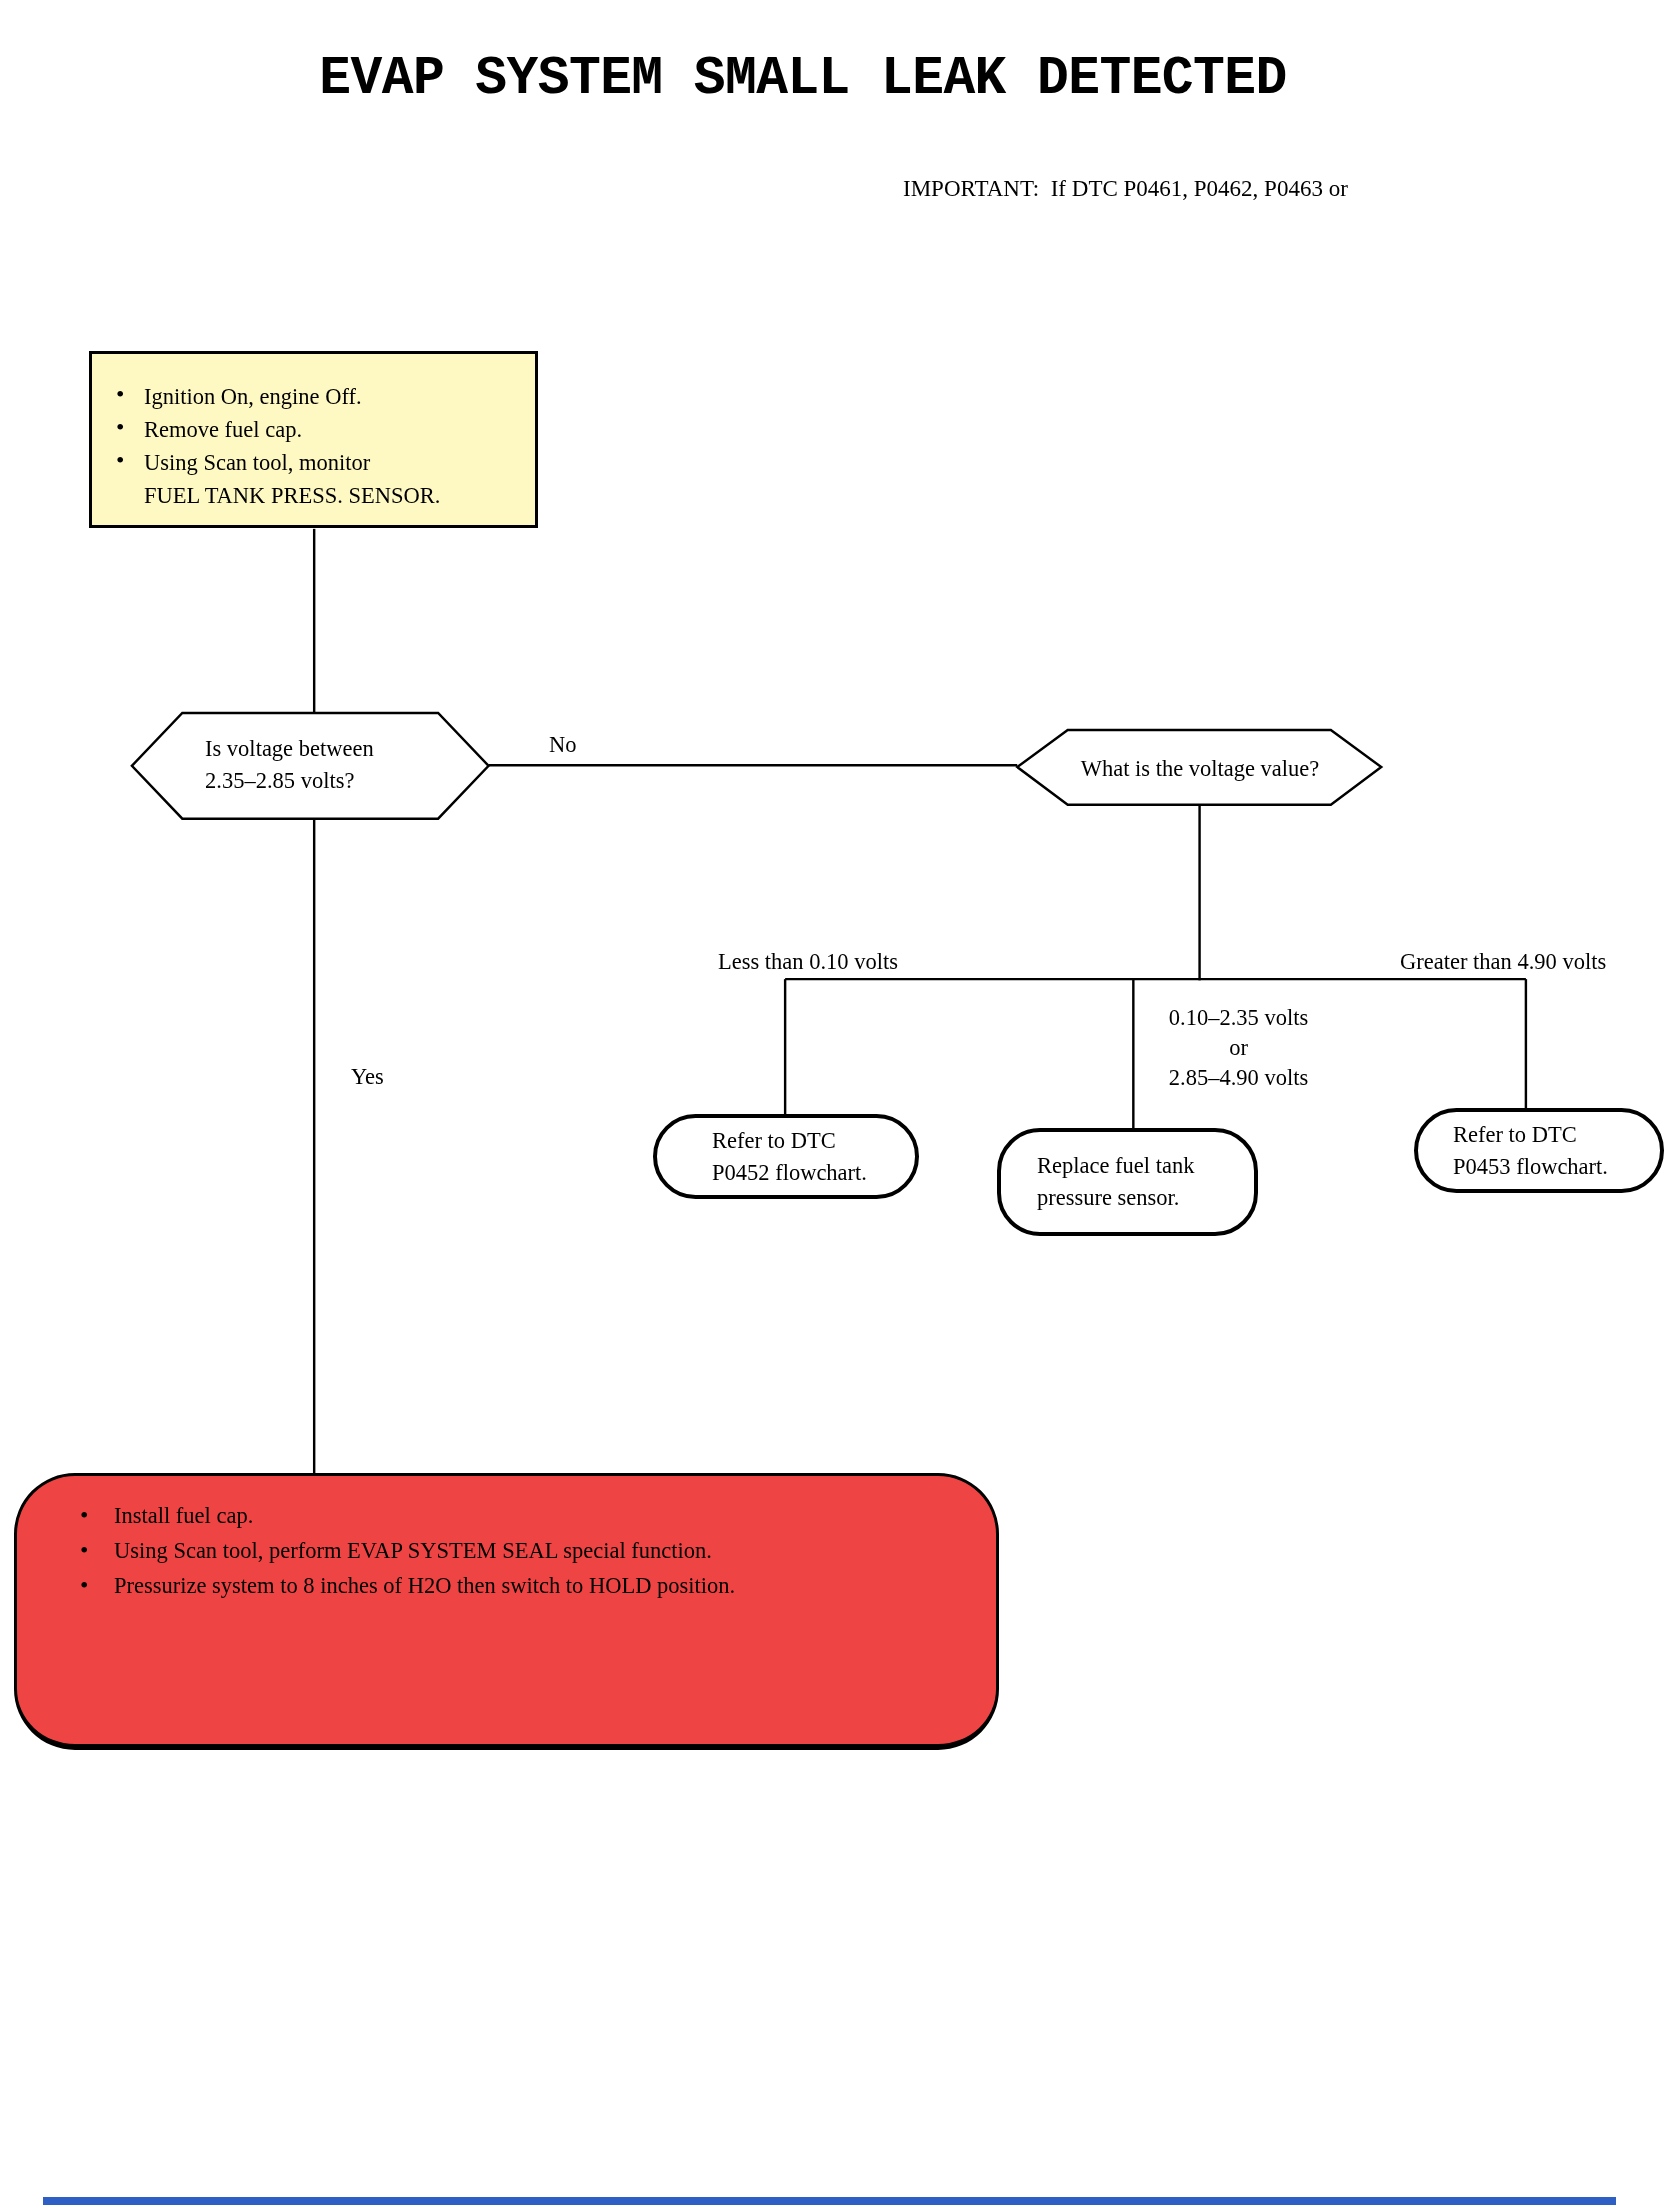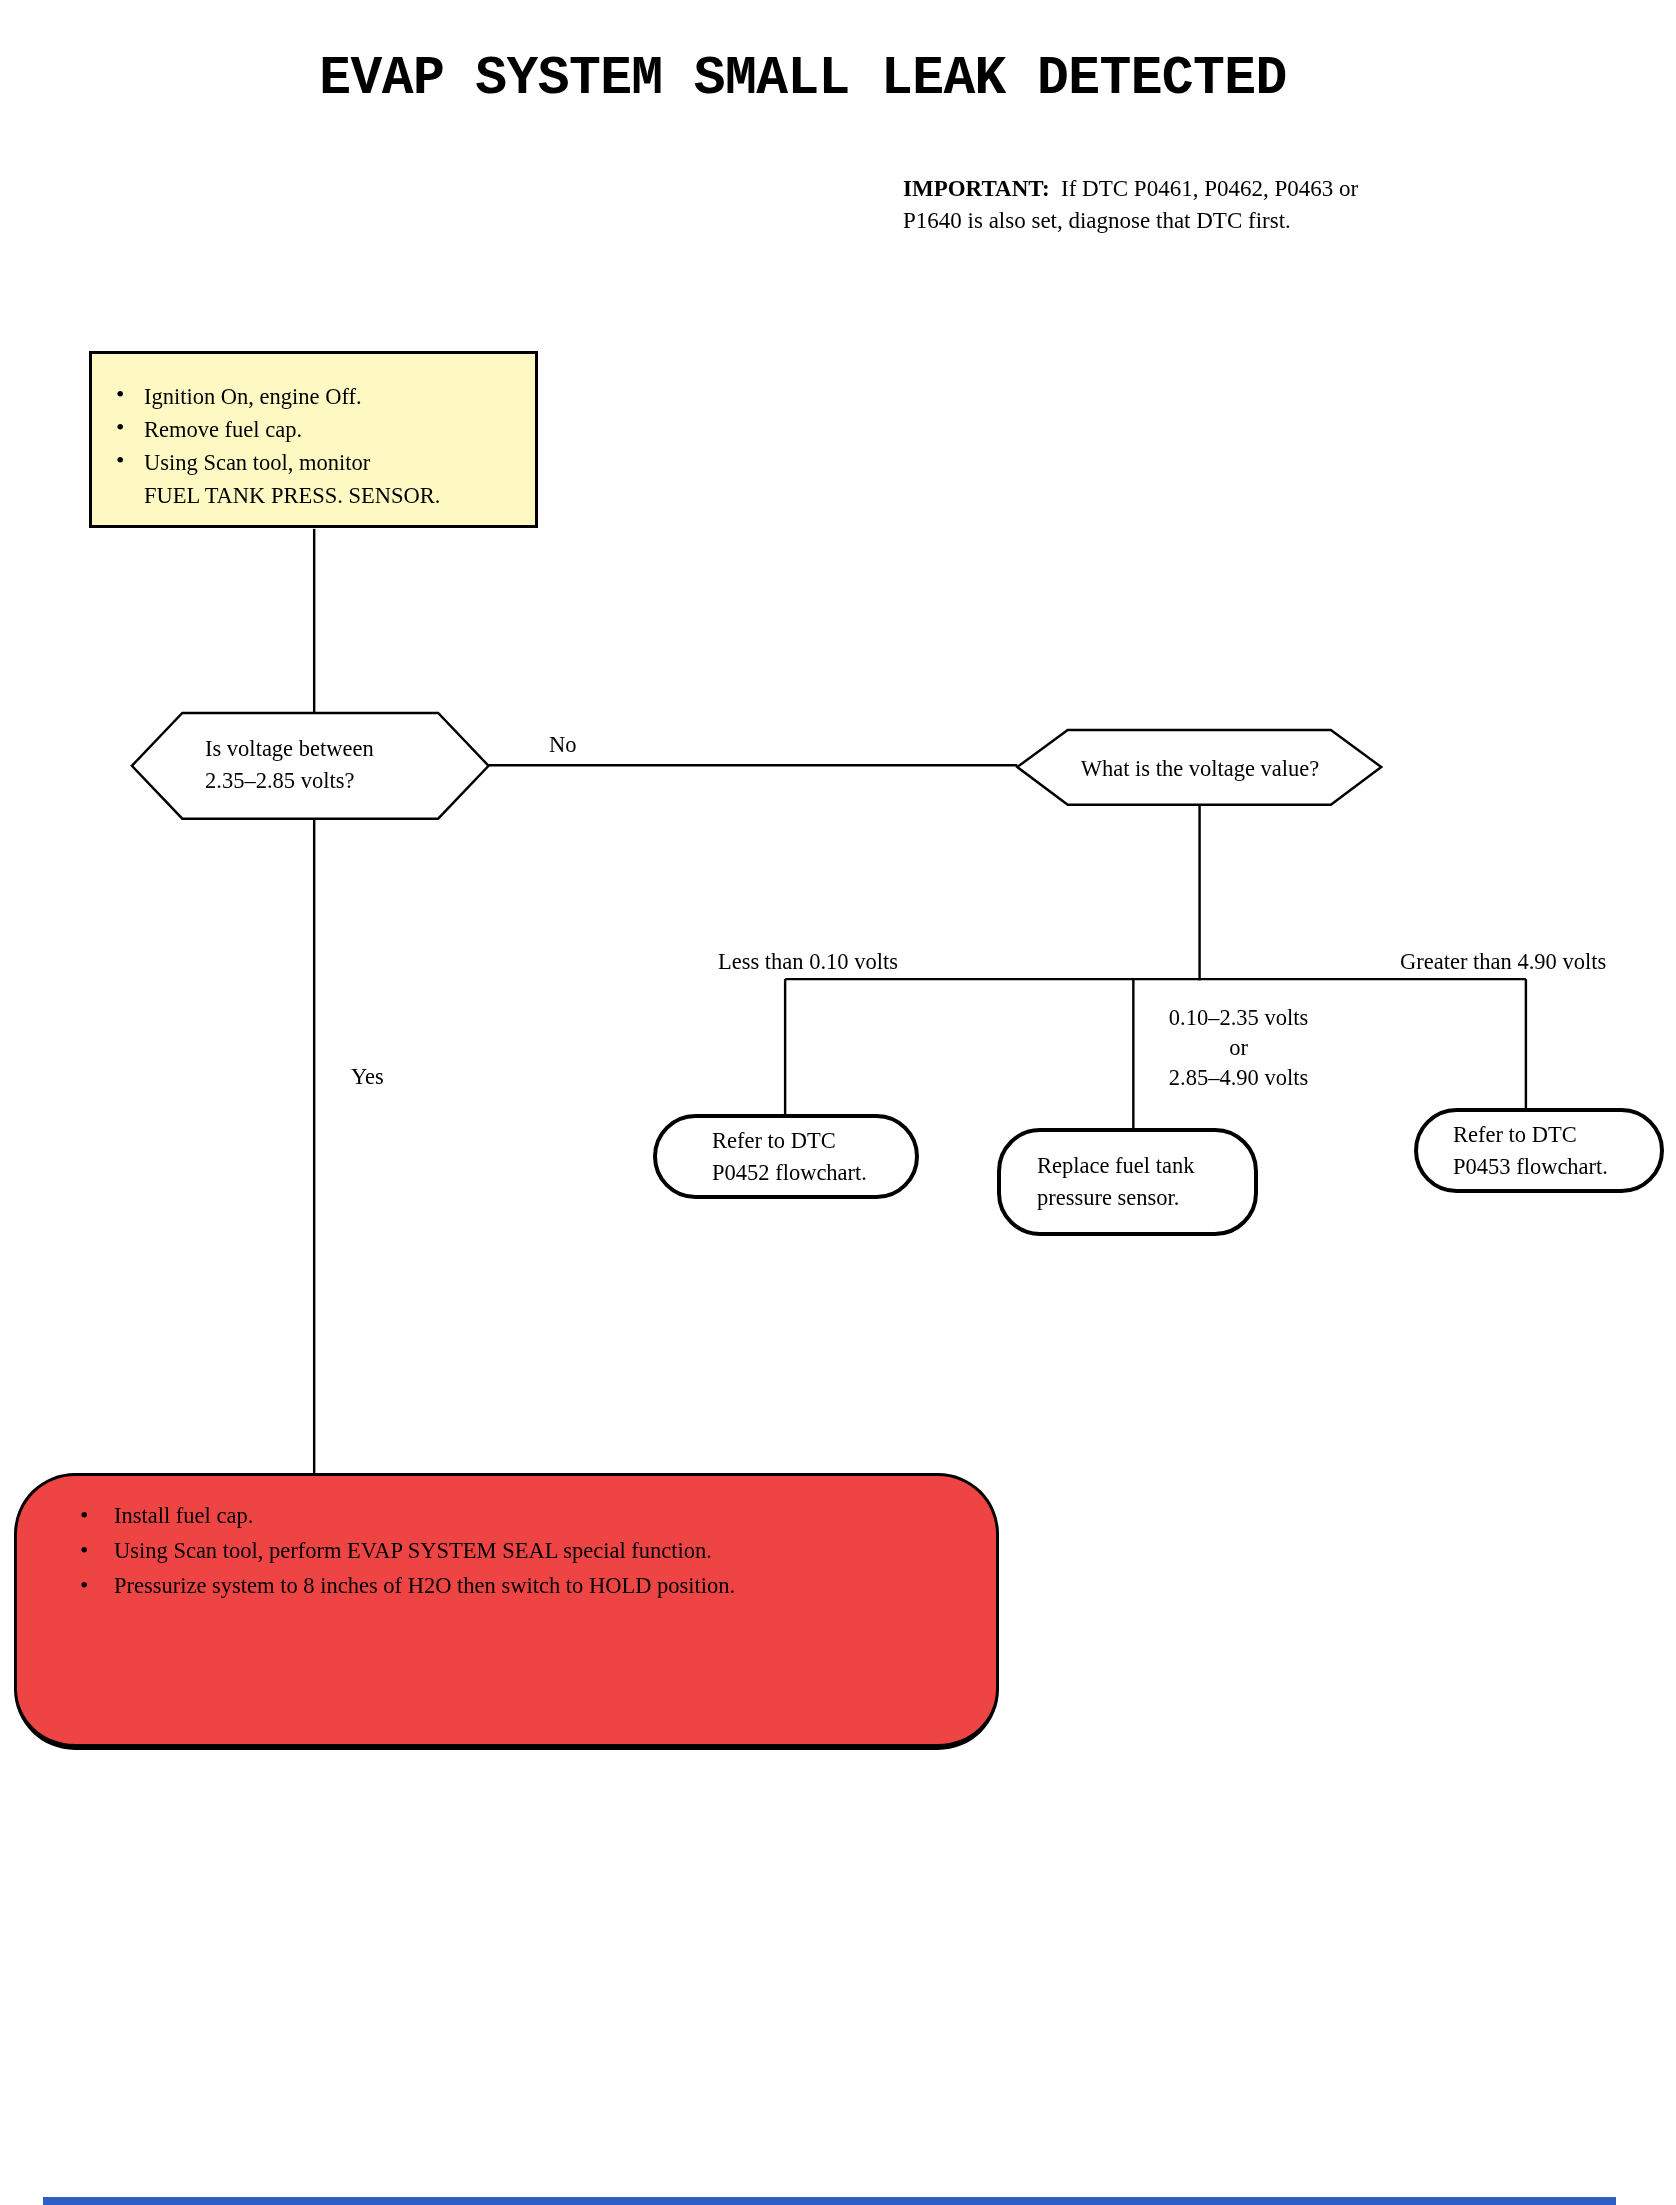--- a/index.html
+++ b/index.html
@@ -9,21 +9,21 @@
   }
   .abs { position:absolute; }
   #wires { position:absolute; left:0; top:0; z-index:0; }
   .txt { font-size:22.5px; line-height:32px; white-space:pre-line; z-index:2; }
   .title {
     font-family:"Liberation Mono", "DejaVu Sans Mono", monospace;
     font-weight:bold; font-size:53px; line-height:56px;
     text-align:center; white-space:nowrap; letter-spacing:-0.6px;
   }
   .note { font-size:23px; line-height:32px; width:547px; }
-  .note .b { font-weight:bold; }
+  .note .b { font-weight:normal; }
   .box {
     border:3px solid #000; background:#fef9c3; box-sizing:border-box; z-index:1;
   }
   .bullets { margin:0; padding:0; list-style:none; }
   .bullets li { position:relative; white-space:pre-line; }
   .bullets li::before { content:"\2022"; position:absolute; font-size:24px; }
   .start-box { padding-top:25.5px; }
   .start-box li { padding-left:52px; font-size:22.5px; line-height:33px; }
   .start-box li::before { left:24px; top:-1.2px; }
   .action-box {
@@ -55,21 +55,20 @@
   <line x1="1865" y1="1611" x2="1865" y2="1862" stroke="#000" stroke-width="4"></line>
   <line x1="2511" y1="1611" x2="2511" y2="1829" stroke="#000" stroke-width="4"></line>
   <polygon points="217,1260 300,1173 721,1173 804,1260 721,1347 300,1347" fill="#fff" stroke="#000" stroke-width="4"></polygon>
   <polygon points="1674,1262 1757,1201 2190,1201 2273,1262 2190,1324 1757,1324" fill="#fff" stroke="#000" stroke-width="4"></polygon>
 </svg>
 
 <div class="abs title" style="left:195px; top:51px; width:1216px;">EVAP SYSTEM SMALL LEAK DETECTED</div>
 
 <div class="abs note" style="left:903px; top:173px;">
   <div><span class="b">IMPORTANT:</span>&nbsp;&nbsp;<span>If DTC P0461, P0462, P0463 or</span></div>
-  <div>P1640 is also set, diagnose that DTC first.</div>
 </div>
 
 <div class="abs box start-box" style="left:89px; top:351px; width:449px; height:177px;">
   <ul class="bullets">
     <li>Ignition On, engine Off.</li>
     <li>Remove fuel cap.</li>
     <li>Using Scan tool, monitor
 FUEL TANK PRESS. SENSOR.</li>
   </ul>
 </div>

